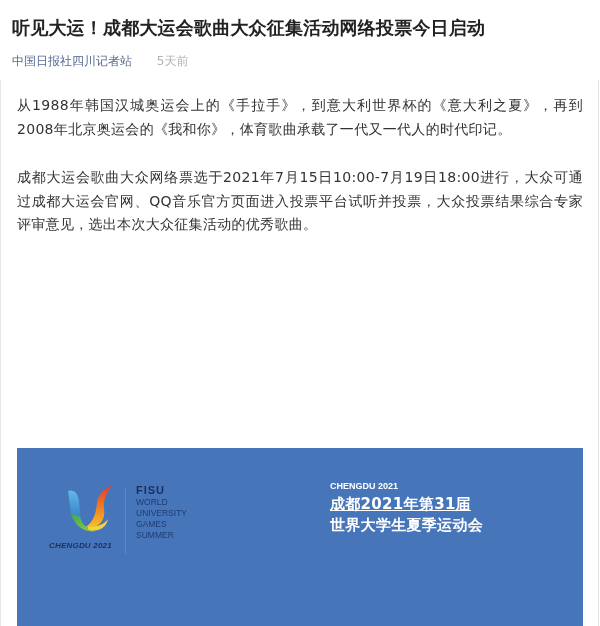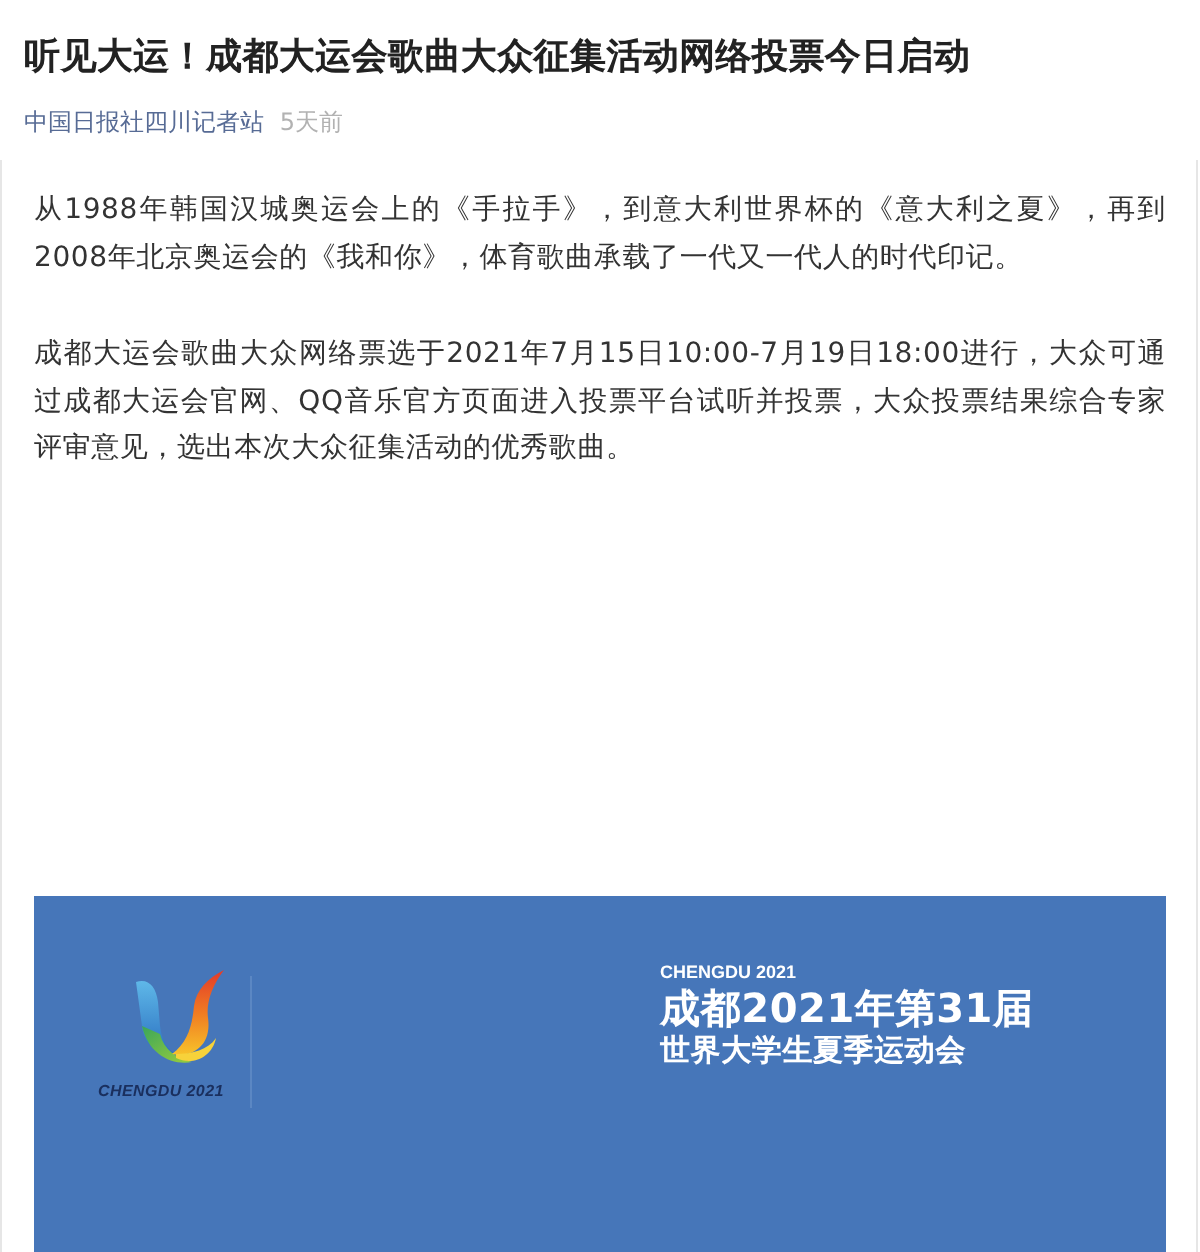--- a/index.html
+++ b/index.html
@@ -10,21 +10,21 @@
   }
   .edge-left { position: absolute; left: 0; top: 80px; width: 1px; height: 546px; background: #e6e6e6; }
   .edge-right { position: absolute; right: 1px; top: 80px; width: 1px; height: 546px; background: #e6e6e6; }
   .title {
     position: absolute; left: 12px; top: 16px; width: 580px;
     font-size: 18px; font-weight: bold; color: #222222; letter-spacing: 0.2px;
     white-space: nowrap;
   }
   .meta { position: absolute; left: 12px; top: 53px; font-size: 12px; white-space: nowrap; }
   .meta .source { color: #576b95; text-align: center; }
-  .meta .time { color: #b2b2b2; margin-left: 4px; }
+  .meta .time { color: #b2b2b2; margin-left: 21px; }
   .content { position: absolute; left: 17px; top: 94px; width: 566px; }
   .para {
     margin: 0 0 25px 0; font-size: 14px; line-height: 23.5px; color: #333333;
     text-align: justify; letter-spacing: 0.3px;
   }
   .banner {
     position: absolute; left: 17px; top: 448px; width: 566px; height: 178px;
     background: #4676b9;
   }
   .logo-mark { position: absolute; left: 49px; top: 35px; width: 48px; height: 52px; }
@@ -32,21 +32,21 @@
     position: absolute; left: 32px; top: 93px; font-size: 8px; font-weight: bold;
     font-style: italic; color: #1a2f5e; letter-spacing: 0.2px;
     font-family: "Liberation Sans", sans-serif;
   }
   .logo-divider { position: absolute; left: 108px; top: 40px; width: 1px; height: 66px; background: #5b87c3; }
   .fisu-block { position: absolute; left: 119px; top: 36px; font-family: "Liberation Sans", sans-serif; }
   .fisu-title { font-size: 11px; font-weight: bold; color: #1a2f5e; letter-spacing: 1px; line-height: 13px; }
   .fisu-line { font-size: 8.5px; color: #1f3c72; line-height: 11px; }
   .event-block { position: absolute; left: 313px; top: 32px; color: #ffffff; }
   .event-en { font-family: "Liberation Sans", sans-serif; font-size: 9px; font-weight: bold; line-height: 12px; }
-  .event-zh { font-size: 20px; font-weight: bold; line-height: 21px; margin-top: 2px; letter-spacing: 0.3px; }
+  .event-zh { font-size: 15px; font-weight: bold; line-height: 21px; margin-top: 2px; letter-spacing: 0.3px; text-decoration: underline; }
   .event-zh2 { font-size: 15px; font-weight: bold; line-height: 20px; letter-spacing: 0.3px; }
 </style>
 </head>
 <body>
 
 <div class="edge-left"></div>
 <div class="edge-right"></div>
 
 <h1 class="title" style="margin:0;">听见大运！成都大运会歌曲大众征集活动网络投票今日启动</h1>
 
@@ -77,18 +77,25 @@
         <stop offset="1" stop-color="#e23a2a"></stop>
       </linearGradient>
     </defs>
     <path d="M2 8 C8 6 12 10 13 18 L14 30 C15 38 18 42 22 44 C14 46 6 40 5 30 Z" fill="url(#gBlue)"></path>
     <path d="M5 30 C8 44 20 50 30 48 C22 46 16 42 14 34 Z" fill="url(#gGreen)"></path>
     <path d="M20 44 C30 46 40 40 38 26 C37 18 40 10 46 2 C38 6 32 12 31 20 C30 30 28 38 20 44 Z" fill="url(#gFire)"></path>
     <path d="M22 46 C30 50 40 46 42 36 C38 42 30 44 22 44 Z" fill="#f7d23a"></path>
   </svg>
   <div class="logo-caption">CHENGDU 2021</div>
   <div class="logo-divider"></div>
+  <div class="fisu-block">
+    <div class="fisu-title">FISU</div>
+    <div class="fisu-line">WORLD</div>
+    <div class="fisu-line">UNIVERSITY</div>
+    <div class="fisu-line">GAMES</div>
+    <div class="fisu-line">SUMMER</div>
+  </div>
   <div class="event-block">
     <div class="event-en">CHENGDU 2021</div>
     <div class="event-zh">成都2021年第31届</div>
     <div class="event-zh2">世界大学生夏季运动会</div>
   </div>
 </div>
 
 </body></html>

